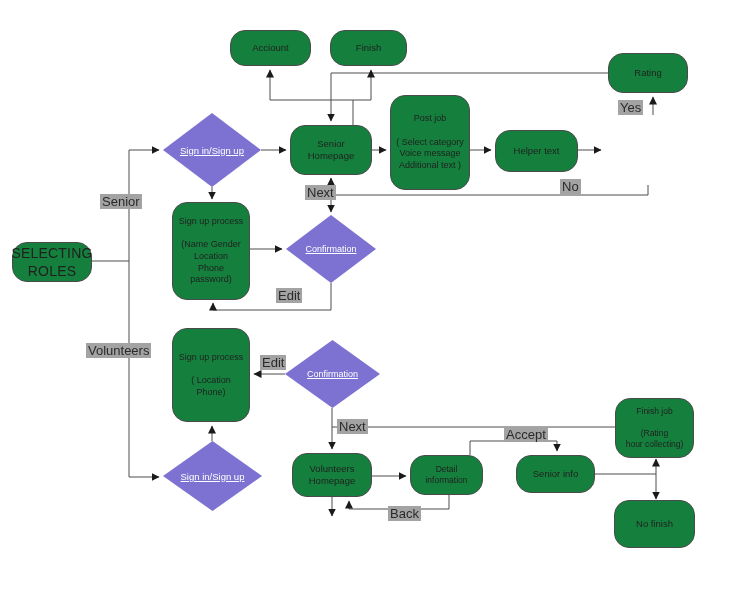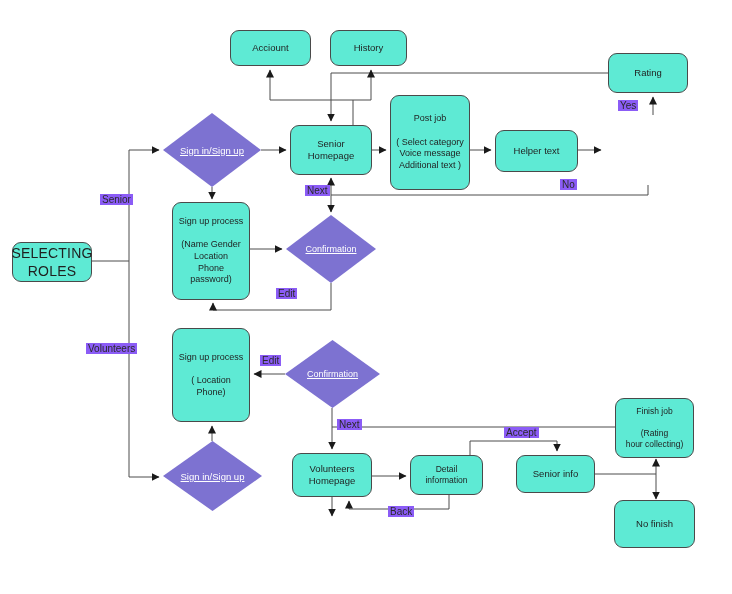--- a/index.html
+++ b/index.html
@@ -3,34 +3,34 @@
 <meta charset="utf-8">
 <style>
   html,body{margin:0;padding:0;background:#ffffff;}
   #canvas{
     position:relative;width:732px;height:594px;background:#ffffff;
     font-family:"Liberation Sans",sans-serif;overflow:hidden;
   }
   #wires{position:absolute;left:0;top:0;width:732px;height:594px;}
   .node{
     position:absolute;box-sizing:border-box;
-    border:1px solid #4a4a4a;border-radius:9px;background:#5eead4;
+    border:1px solid #4a4a4a;border-radius:15px;background:#15803d;
     display:flex;align-items:center;justify-content:center;text-align:center;
     font-size:9.5px;line-height:1.3;color:#1f1f1f;
     white-space:pre-line;padding:2px 3px;z-index:2;
   }
   .diamond{
     position:absolute;box-sizing:border-box;z-index:2;
     background:var(--accent,#7d72d1);
     clip-path:polygon(50% 0,100% 50%,50% 100%,0 50%);
     display:flex;align-items:center;justify-content:center;text-align:center;
     font-size:9.5px;color:#ffffff;white-space:pre-line;padding:0 10px;text-decoration:underline;
   }
   .elabel{
-    position:absolute;font-size:10px;color:#2a2a2a;background:#8b5cf6;
+    position:absolute;font-size:13px;color:#2a2a2a;background:#a3a3a3;
     padding:0 2px;z-index:3;white-space:nowrap;
   }
 </style>
 </head>
 <body>
 
 <div id="canvas">
 
   <svg id="wires" viewBox="0 0 732 594" xmlns="http://www.w3.org/2000/svg">
     <defs>
@@ -71,21 +71,21 @@
       <path d="M332,497 V516" marker-end="url(#arr)"></path>
       <path d="M449,495 V509 H349 V501" marker-end="url(#arr)"></path>
       <path d="M470,455 V441 H557 V451" marker-end="url(#arr)"></path>
       <path d="M595,474 H656"></path>
       <path d="M656,459 V499" marker-start="url(#arrS)" marker-end="url(#arr)"></path>
     </g>
   </svg>
 
   <div class="node" style="left:230px;top:30px;width:81px;height:36px">Acciount</div>
 
-  <div class="node" style="left:330px;top:30px;width:77px;height:36px">History</div>
+  <div class="node" style="left:330px;top:30px;width:77px;height:36px">Finish</div>
 
   <div class="node" style="left:608px;top:53px;width:80px;height:40px">Rating</div>
 
   <div class="diamond" style="left:163px;top:113px;width:98px;height:74px">Sign in/Sign up</div>
 
   <div class="node" style="left:290px;top:125px;width:82px;height:50px">Senior
 Homepage</div>
 
   <div class="node" style="left:390px;top:95px;width:80px;height:95px;font-size:9px">Post job
 

